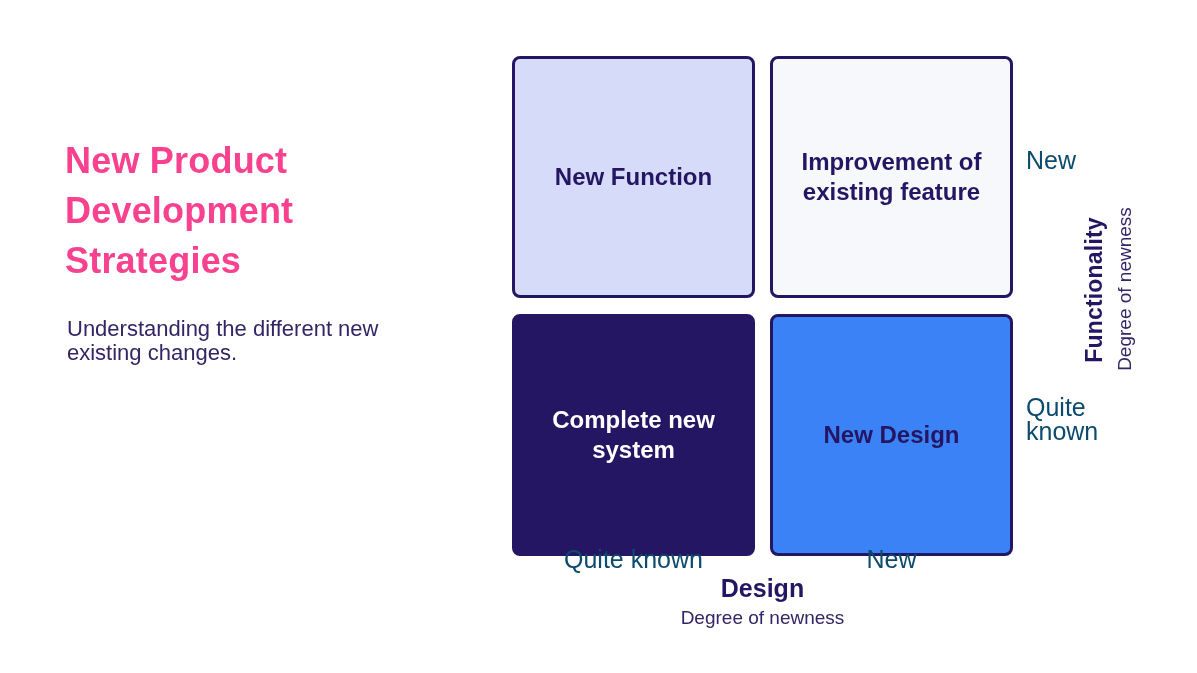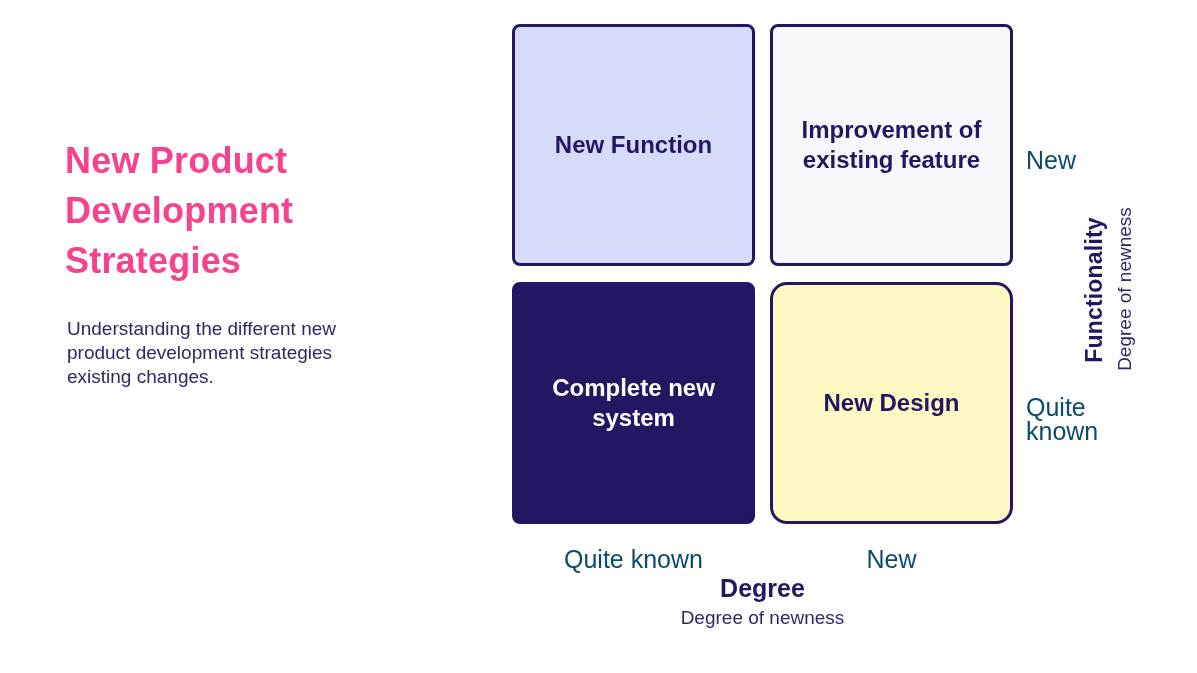--- a/index.html
+++ b/index.html
@@ -27,30 +27,30 @@
     line-height: 50px;
     font-weight: 800;
     color: #F8418F;
     letter-spacing: 0.2px;
   }
   .intro-desc {
     position: absolute;
     left: 67px;
     top: 317px;
     width: 380px;
-    font-size: 19px;
+    font-size: 22px;
     line-height: 24px;
     color: #332566;
   }
 
   
   .matrix {
     position: absolute;
     left: 512px;
-    top: 24px;
+    top: 56px;
     display: grid;
     grid-template-columns: 243px 243px;
     grid-template-rows: 242px 242px;
     column-gap: 15px;
     row-gap: 16px;
   }
   .quadrant {
     border: 3px solid #241663;
     border-radius: 8px;
     display: flex;
@@ -118,42 +118,41 @@
 </style>
 </head>
 <body>
 
 <div class="slide">
 
   <h1 class="intro-title">New Product Development Strategies</h1>
 
   <div class="intro-desc">
     <div>Understanding the different new</div>
-    <div>product development strategies</div>
     <div>existing changes.</div>
   </div>
 
   <div class="matrix">
     <div class="quadrant" style="background-color: rgb(215, 219, 250); border-color: rgb(36, 22, 99); color: rgb(36, 22, 99);">
       <span>New Function</span>
     </div>
     <div class="quadrant" style="background-color: rgb(247, 248, 252); border-color: rgb(36, 22, 99); color: rgb(36, 22, 99);">
       <span>Improvement of existing feature</span>
     </div>
     <div class="quadrant" style="background-color: rgb(36, 22, 99); border-color: rgb(36, 22, 99); color: rgb(255, 255, 255);">
       <span>Complete new system</span>
     </div>
-    <div class="quadrant" style="background-color: #fef9c3; border-color: rgb(36, 22, 99); color: rgb(36, 22, 99); border-radius: 17px;">
+    <div class="quadrant" style="background-color: #3b82f6; border-color: rgb(36, 22, 99); color: rgb(36, 22, 99);">
       <span>New Design</span>
     </div>
   </div>
 
   <div class="axis-tick tick-top-right">New</div>
   <div class="axis-tick tick-bottom-right">Quite known</div>
   <div class="rotated y-axis-title">Functionality</div>
   <div class="rotated y-axis-subtitle">Degree of newness</div>
 
   <div class="axis-tick tick-x tick-x-left">Quite known</div>
   <div class="axis-tick tick-x tick-x-right">New</div>
-  <div class="x-axis-title">Degree</div>
+  <div class="x-axis-title">Design</div>
   <div class="x-axis-subtitle">Degree of newness</div>
 
 </div>
 
 </body></html>

